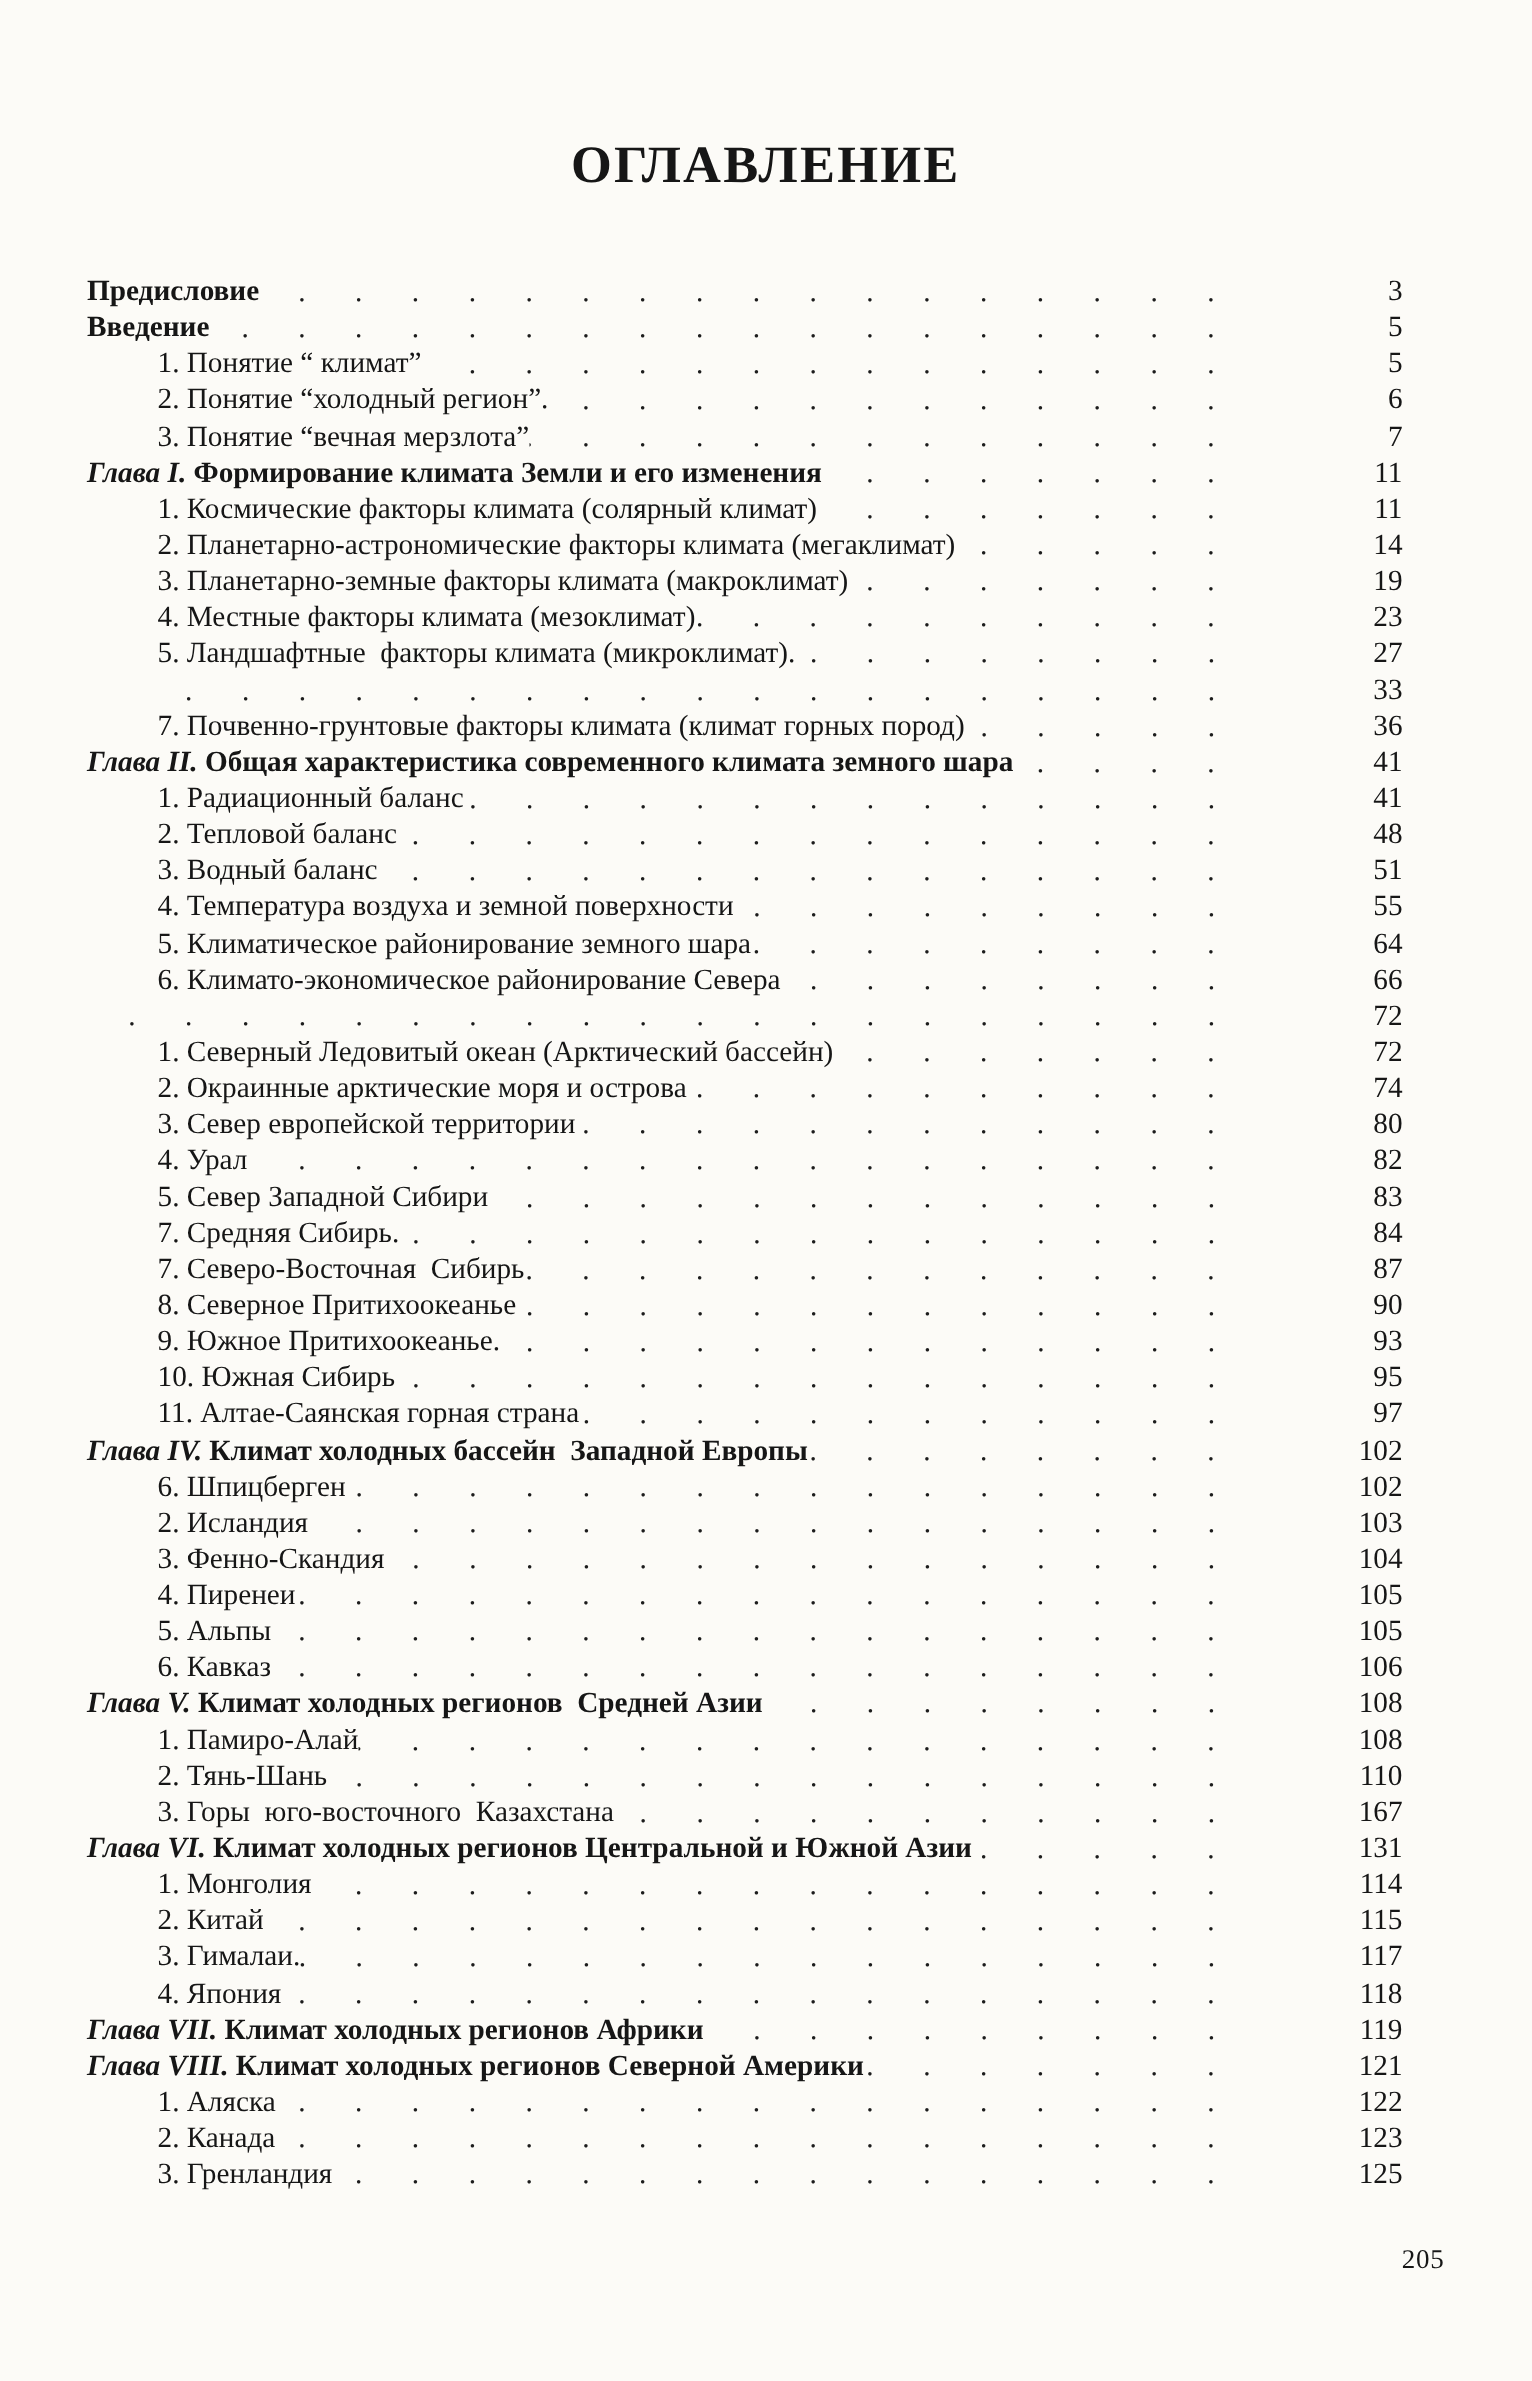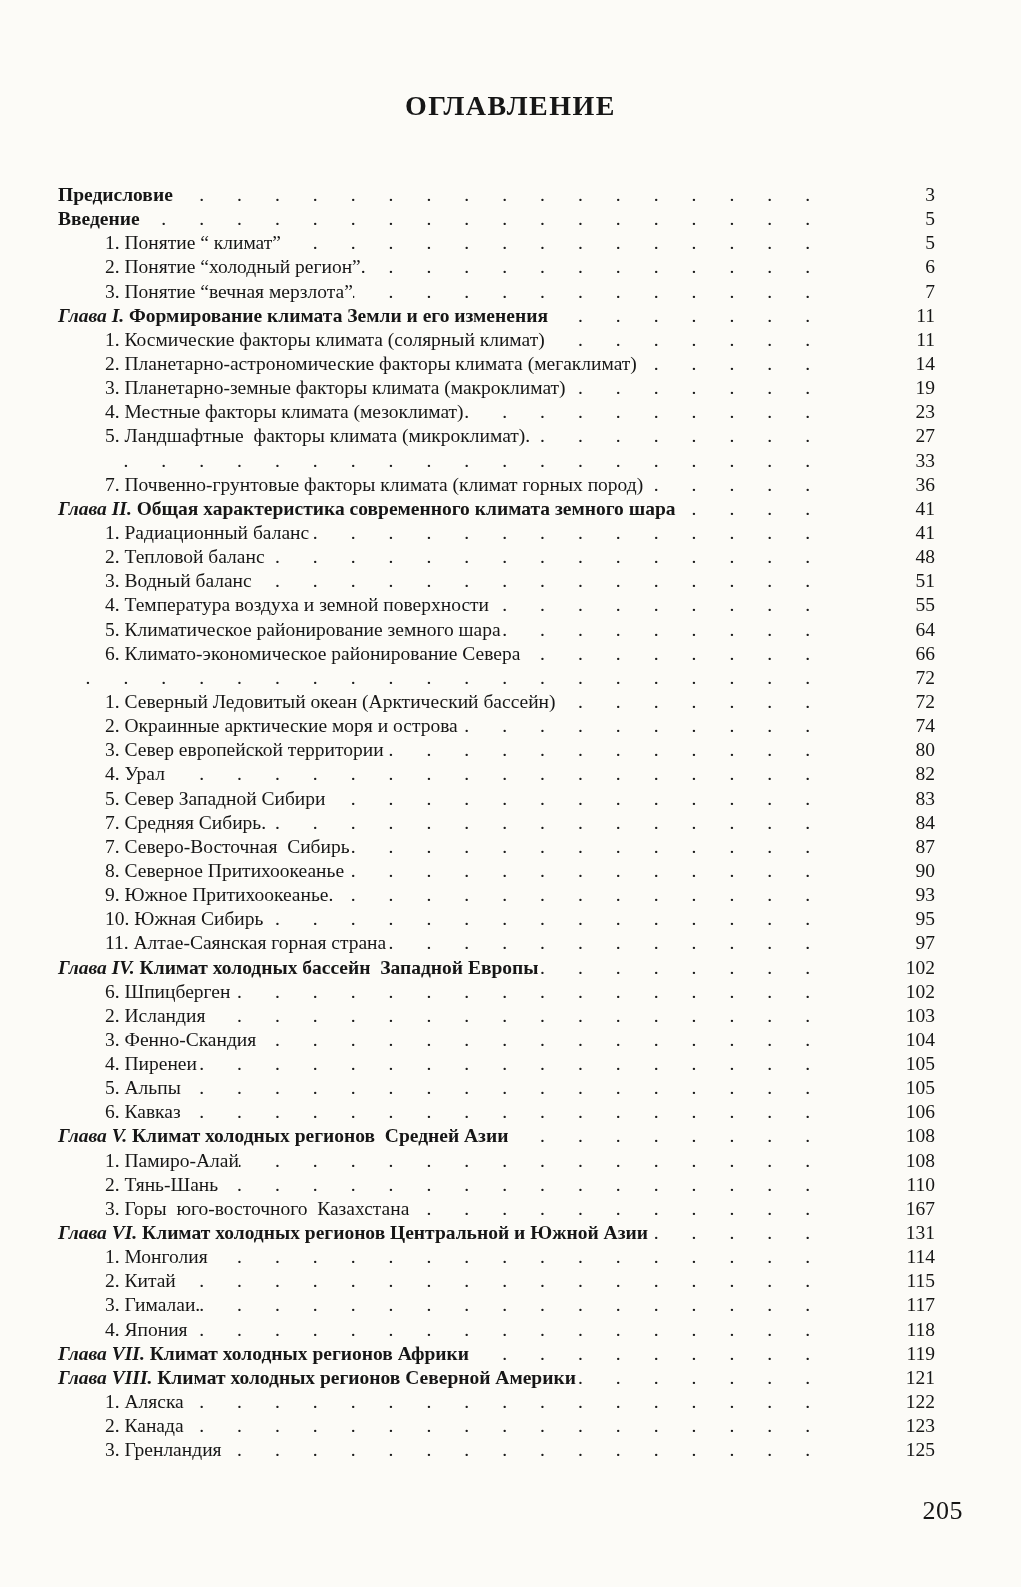--- a/index.html
+++ b/index.html
@@ -19,21 +19,21 @@
     position: absolute;
     inset: 0;
   }
   .page-title {
     position: absolute;
     top: 90px;
     left: 0;
     width: 100%;
     margin: 0;
     text-align: center;
-    font-size: 28px;
+    font-size: 35px;
     font-weight: bold;
     letter-spacing: 1.5px;
   }
   .toc {
     position: absolute;
     top: 183px;
     left: 58px;
     width: 877px;
   }
   .toc-row {
@@ -70,21 +70,21 @@
   .pagenum {
     flex: none;
     width: 80px;
     text-align: right;
     font-size: 19.5px;
   }
   .folio {
     position: absolute;
     top: 1496px;
     right: 58px;
-    font-size: 26px;
+    font-size: 18px;
     letter-spacing: 0.5px;
   }
 </style>
 </head>
 <body>
 
 <div class="sheet">
   <h1 class="page-title">ОГЛАВЛЕНИЕ</h1>
   <div class="toc">
       <div class="toc-row indent-0 style-section">

